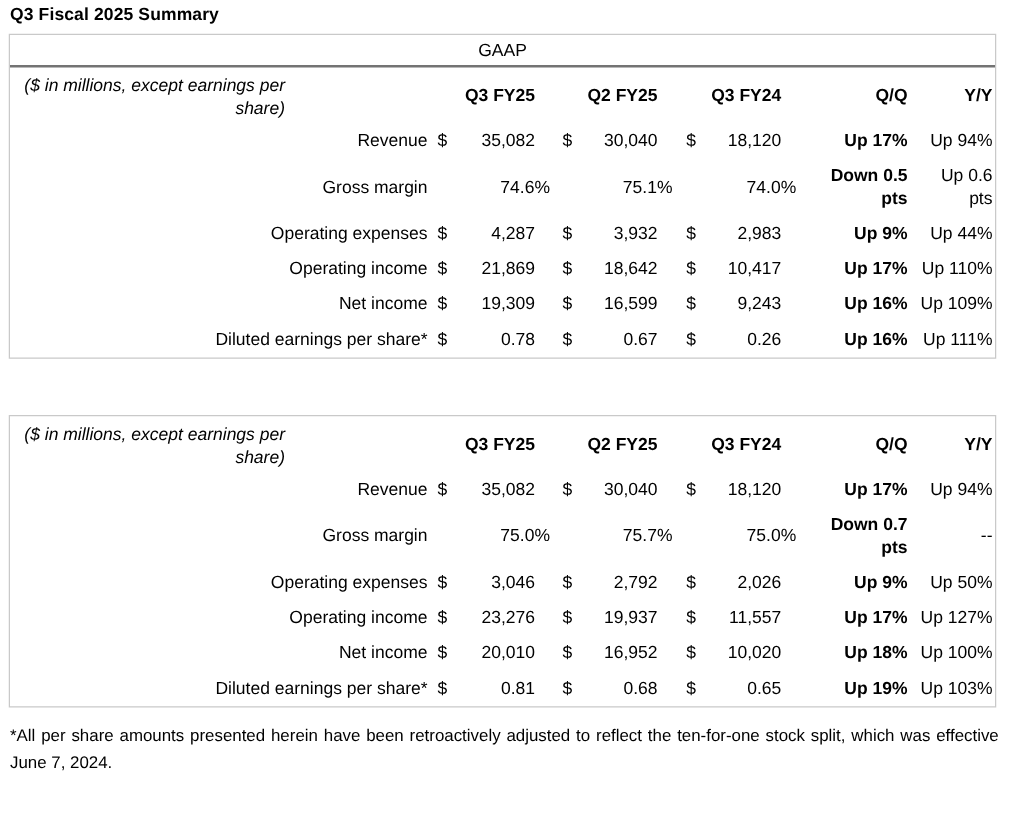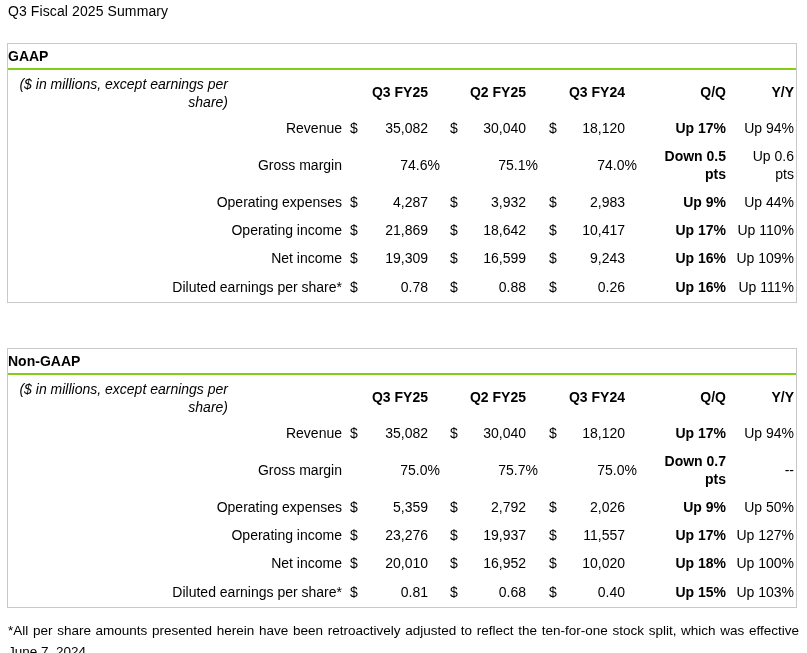--- a/index.html
+++ b/index.html
@@ -6,39 +6,39 @@
   html, body {
     width: 807px; height: 653px;
     background: #ffffff;
     font-family: "Liberation Sans", "DejaVu Sans", sans-serif;
     color: #000000;
   }
   .page { padding: 3px 8px 0 8px; }
 
   .page-title {
     font-size: 14px;
-    font-weight: normal;
-    margin-bottom: 24px;
+    font-weight: bold;
+    margin-bottom: 8px;
     letter-spacing: 0.1px;
   }
 
   .fin-table {
     width: 790px;
     border: 1px solid #c9c9c9;
     margin-left: -1px;
     background: #ffffff;
   }
   .fin-table + .fin-table { margin-top: 45px; }
 
   .table-title {
-    text-align: left;
-    font-weight: bold;
+    text-align: center;
+    font-weight: normal;
     font-size: 14px;
     padding: 4px 0 4px 0;
-    border-bottom: 2px solid #84cc16;
+    border-bottom: 2px solid #737373;
   }
 
   table {
     border-collapse: collapse;
     table-layout: fixed;
     width: 788px;
   }
   col.c-label { width: 334px; }
   col.c-m1 { width: 88px; }
   col.c-m2 { width: 98px; }
@@ -239,38 +239,37 @@
         <td class="lbl">Diluted earnings per share*</td>
         <td class="money m1">
               <div class="cellflex">
                 <span class="cur">$</span>
                 <span class="val">0.78</span>
               </div>
             </td>
         <td class="money m2">
               <div class="cellflex">
                 <span class="cur">$</span>
-                <span class="val">0.88</span>
+                <span class="val">0.67</span>
               </div>
             </td>
         <td class="money m3">
               <div class="cellflex">
                 <span class="cur">$</span>
                 <span class="val">0.26</span>
               </div>
             </td>
         <td class="chg qq">Up 16%</td>
         <td class="chg yy">Up 111%</td>
       </tr>
     </tbody>
       </table>
   </div>
 
   <div class="fin-table">
-    <div class="table-title">Non-GAAP</div>
     <table>
       <colgroup>
         <col class="c-label">
           <col class="c-m1">
           <col class="c-m2">
           <col class="c-m3">
           <col class="c-qq">
           <col class="c-yy">
       </colgroup>
       <tbody>
@@ -326,21 +325,21 @@
             </td>
         <td class="chg qq">Down 0.7
 pts</td>
         <td class="chg yy">--</td>
       </tr>
       <tr class="r-single">
         <td class="lbl">Operating expenses</td>
         <td class="money m1">
               <div class="cellflex">
                 <span class="cur">$</span>
-                <span class="val">5,359</span>
+                <span class="val">3,046</span>
               </div>
             </td>
         <td class="money m2">
               <div class="cellflex">
                 <span class="cur">$</span>
                 <span class="val">2,792</span>
               </div>
             </td>
         <td class="money m3">
               <div class="cellflex">
@@ -407,24 +406,24 @@
             </td>
         <td class="money m2">
               <div class="cellflex">
                 <span class="cur">$</span>
                 <span class="val">0.68</span>
               </div>
             </td>
         <td class="money m3">
               <div class="cellflex">
                 <span class="cur">$</span>
-                <span class="val">0.40</span>
-              </div>
-            </td>
-        <td class="chg qq">Up 15%</td>
+                <span class="val">0.65</span>
+              </div>
+            </td>
+        <td class="chg qq">Up 19%</td>
         <td class="chg yy">Up 103%</td>
       </tr>
     </tbody>
       </table>
   </div>
 
   <div class="footnote">*All per share amounts presented herein have been retroactively adjusted to reflect the ten-for-one stock split, which was effective June 7, 2024.</div>
 
 </div>
 

